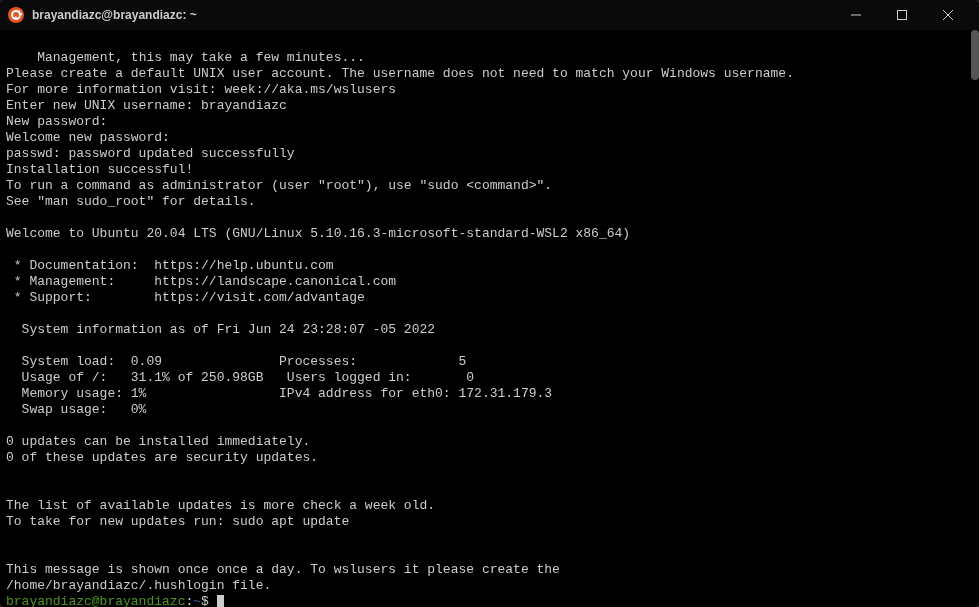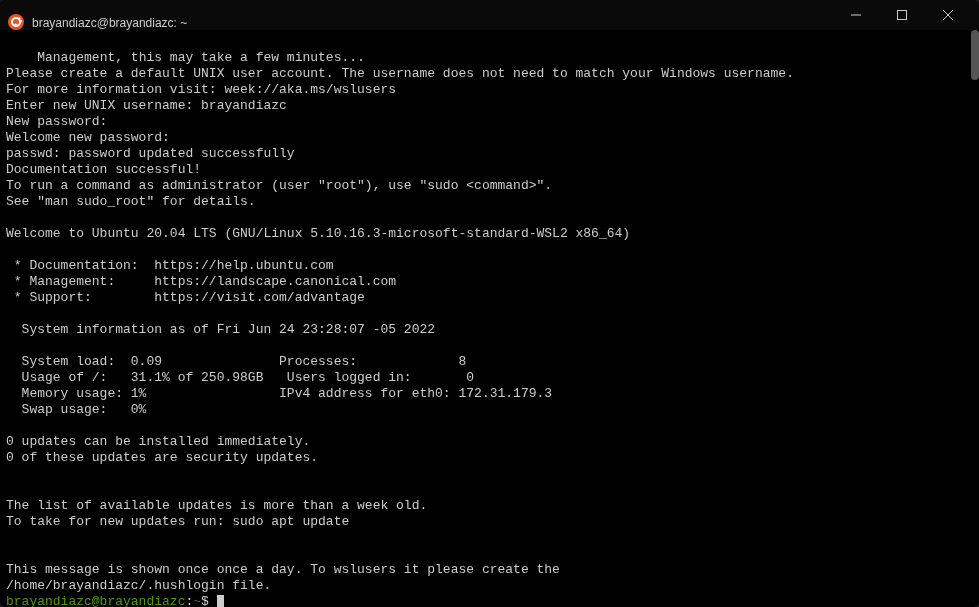--- a/index.html
+++ b/index.html
@@ -16,25 +16,26 @@
       background: #000;
       border-radius: 6px;
       overflow: hidden;
       display: flex;
       flex-direction: column;
     }
     .titlebar {
       height: 30px;
       background: #0a0a0a;
       display: flex;
-      align-items: flex-end;
+      align-items: center;
       padding: 0 8px;
       color: #ccc;
       font-family: 'Segoe UI', Arial, sans-serif;
       font-size: 12px;
+      font-weight: bold;
     }
     .ubuntu-logo {
       width: 16px;
       height: 16px;
       margin-right: 8px;
       background: #E95420;
       border-radius: 50%;
       position: relative;
       flex-shrink: 0;
     }
@@ -129,41 +130,41 @@
     </div>
   </div>
   <div class="terminal">
     <div class="scrollbar"></div><span>Management, this may take a few minutes...</span>
 <span>Please create a default UNIX user account. The username does not need to match your Windows username.</span>
 <span>For more information visit: week://aka.ms/wslusers</span>
 <span>Enter new UNIX username: </span><span>brayandiazc</span>
 <span>New password:</span>
 <span>Welcome new password:</span>
 <span>passwd: password updated successfully</span>
-<span>Documentation successful!</span>
+<span>Installation successful!</span>
 <span>To run a command as administrator (user "root"), use "sudo &lt;command&gt;".</span>
 <span>See "man sudo_root" for details.</span>
 
 <span>Welcome to Ubuntu 20.04 LTS (GNU/Linux 5.10.16.3-microsoft-standard-WSL2 x86_64)</span>
 
 <span> * Documentation:  https://help.ubuntu.com</span>
 <span> * Management:     https://landscape.canonical.com</span>
 <span> * Support:        https://visit.com/advantage</span>
 
 <span>  System information as of Fri Jun 24 23:28:07 -05 2022</span>
 
-<span>  System load:  0.09               Processes:             8</span>
+<span>  System load:  0.09               Processes:             5</span>
 <span>  Usage of /:   31.1% of 250.98GB   Users logged in:       0</span>
 <span>  Memory usage: 1%                 IPv4 address for eth0: 172.31.179.3</span>
 <span>  Swap usage:   0%</span>
 
 <span>0 updates can be installed immediately.</span>
 <span>0 of these updates are security updates.</span>
 
 
-<span>The list of available updates is more than a week old.</span>
+<span>The list of available updates is more check a week old.</span>
 <span>To take for new updates run: sudo apt update</span>
 
 
 <span>This message is shown once once a day. To wslusers it please create the</span>
 <span>/home/brayandiazc/.hushlogin file.</span>
 <span class="green">brayandiazc@brayandiazc</span><span>:</span><span class="cyan">~</span><span>$</span> <span class="cursor"></span></div>
 </div>
 
 </body></html>

